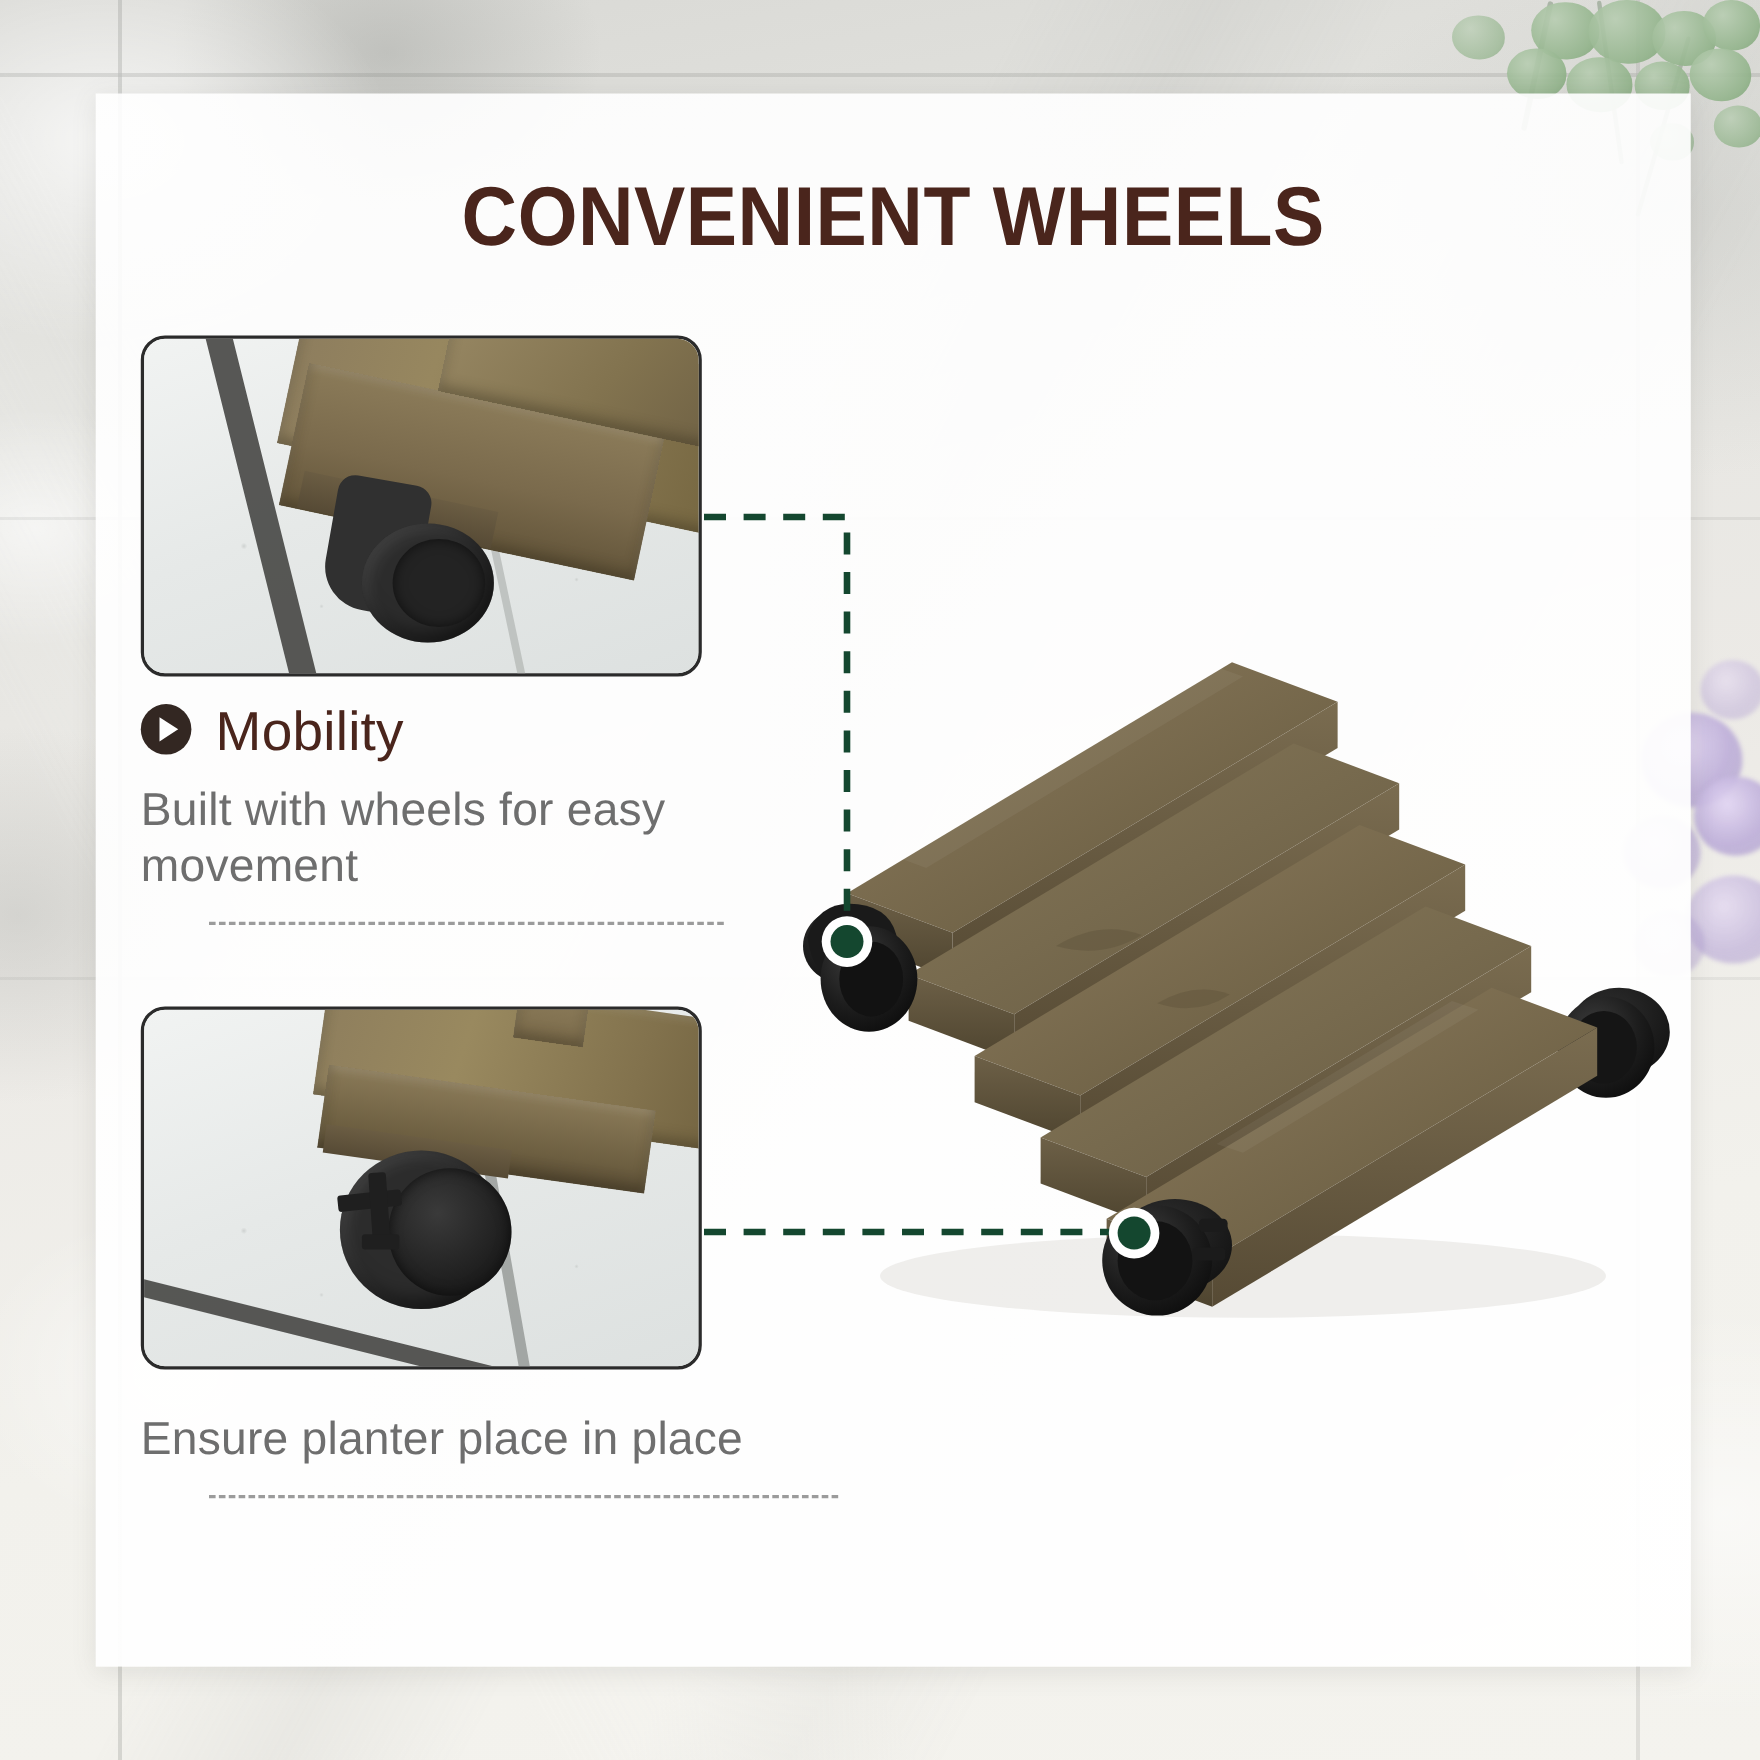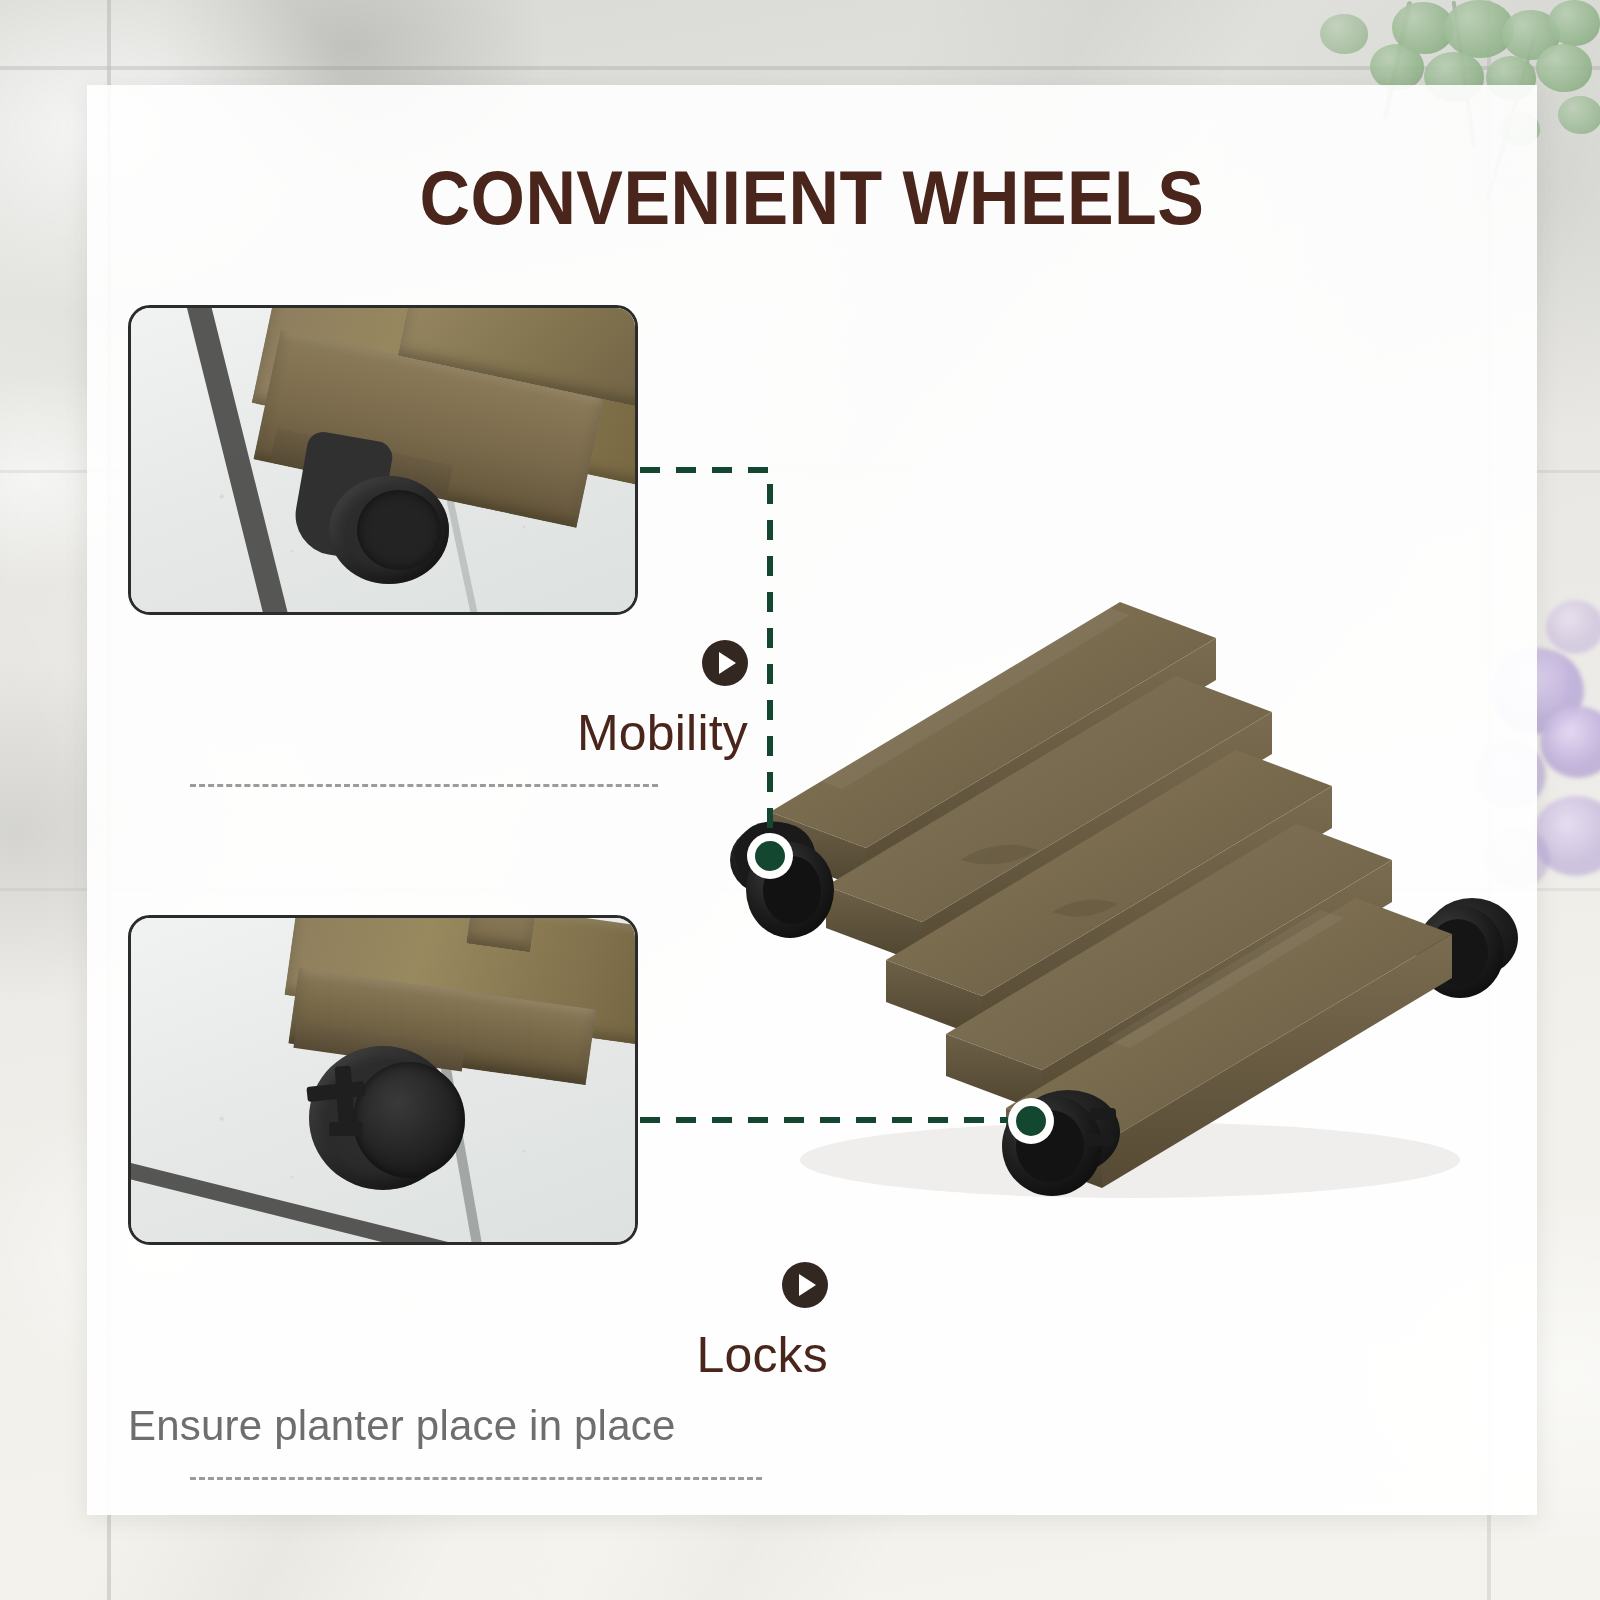--- a/index.html
+++ b/index.html
@@ -140,21 +140,21 @@
   }
   .brake-lever {
     position:absolute; background:#1f1f1f; border-radius:3px;
   }
 
   
   .feature { position:absolute; }
   #feat-mobility { left:128px; top:640px; width:620px; }
   #feat-locks    { left:128px; top:1262px; width:700px; }
 
-  .feat-head { display:flex; align-items:flex-end; gap:22px;flex-direction:column; }
+  .feat-head { display:flex; align-items:flex-start; gap:22px; }
   .bullet {
     width:46px; height:46px; border-radius:50%;
     background:#332722;
     position:relative; flex:0 0 auto;
   }
   .bullet::after {
     content:""; position:absolute;
     left:17px; top:12px;
     border-left:17px solid #ffffff;
     border-top:11px solid transparent;
@@ -254,20 +254,21 @@
     <div class="caster-body" style="left:198px; top:168px; width:120px; height:108px;"></div>
     <div class="caster-hub" style="left:226px; top:182px; width:84px; height:80px;"></div>
   </div>
 </div>
 
 <div class="feature" id="feat-mobility">
   <div class="feat-head">
     <span class="bullet"></span>
     <span class="feat-title">Mobility</span>
   </div>
+  <div class="feat-body">Built with wheels for easy movement</div>
   <div class="divider" id="div-mobility"></div>
 </div>
 
 <div class="inset" id="inset-locks">
   <div class="photo">
     <div class="floor"></div>
     <div class="floor-speck"></div>
     <div class="floor-seam" style="left:-60px; top:230px; width:420px; height:16px; transform:rotate(14deg); transform-origin:left top;"></div>
     <div class="floor-seam" style="left:318px; top:46px; width:10px; height:300px; background:#8e918f; opacity:.75; transform:rotate(-10deg);"></div>
 
@@ -282,24 +283,20 @@
     <div class="caster-body" style="left:178px; top:128px; width:148px; height:144px;"></div>
     <div class="caster-hub" style="left:222px; top:144px; width:112px; height:116px;
                 background:radial-gradient(circle at 40% 35%,#3a3a3a,#1c1c1c 70%);"></div>
     <div class="brake-lever" style="left:176px; top:166px; width:58px; height:15px; transform:rotate(-6deg);"></div>
     <div class="brake-lever" style="left:206px; top:148px; width:16px; height:68px; transform:rotate(-4deg);"></div>
     <div class="brake-lever" style="left:198px; top:204px; width:34px; height:14px;"></div>
   </div>
 </div>
 
 <div class="feature" id="feat-locks">
-  <div class="feat-head">
-    <span class="bullet"></span>
-    <span class="feat-title">Locks</span>
-  </div>
   <div class="feat-body">Ensure planter place in place</div>
   <div class="divider" id="div-locks"></div>
 </div>
 
 <div id="hero">
   <svg viewBox="0 0 900 680" width="900" height="680">
     <defs>
       <linearGradient id="woodTop" x1="0" y1="0" x2="1" y2="1">
         <stop offset="0%" stop-color="#8b7b5c"></stop>
         <stop offset="35%" stop-color="#7e6f52"></stop>

